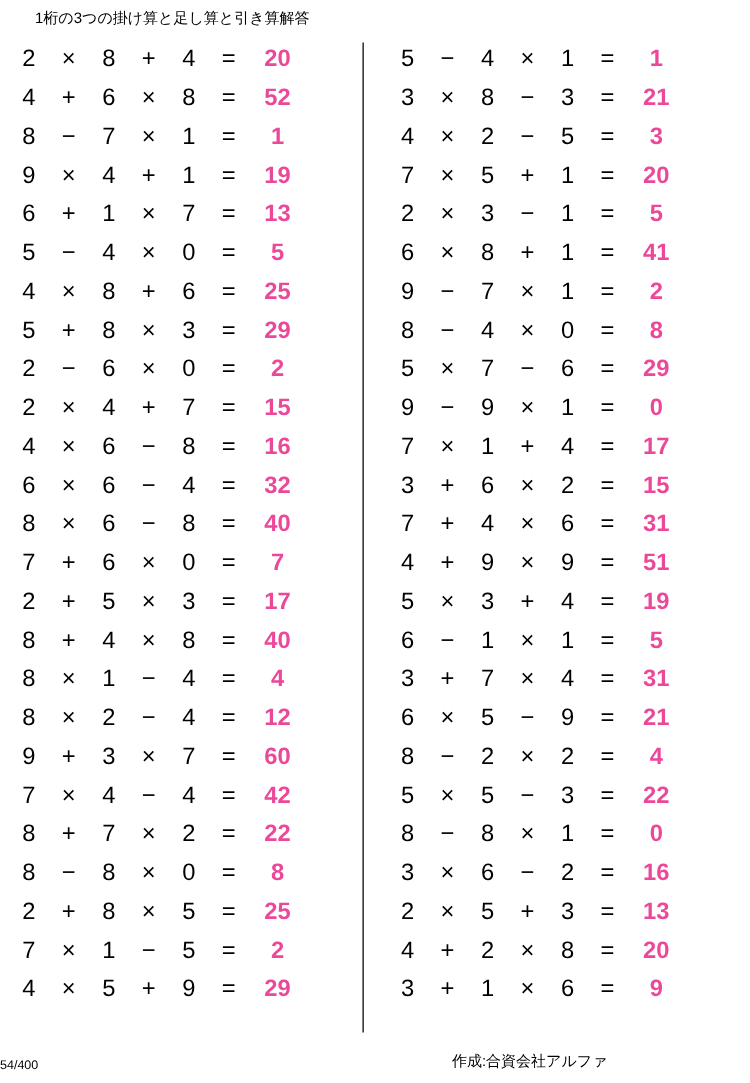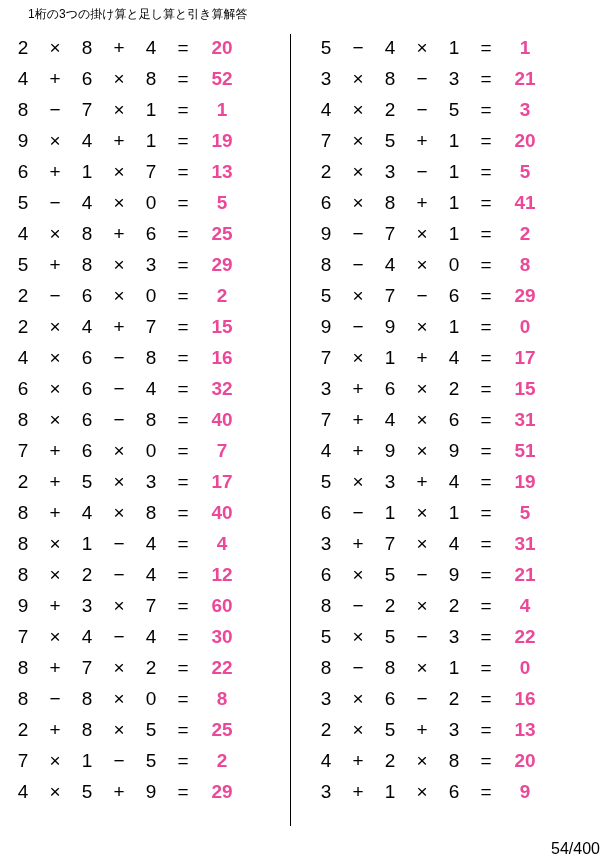--- a/index.html
+++ b/index.html
@@ -70,22 +70,22 @@
   }
   .num     { width: 30px; }
   .op      { width: 34px; }
   .eq      { width: 34px; }
   .answer  { width: 44px; color: #ec4899; padding-right: 4px; font-weight: bold; }
   .footer-page {
     position: absolute;
     bottom: 8px;
     left: 0;
     width: 600px;
-    text-align: right;
-    font-size: 16px;
+    text-align: left;
+    font-size: 10px;
     color: #000;
   }
   .footer-credit {
     position: absolute;
     bottom: 8px;
     right: 14px;
     font-size: 12px;
     color: #000;
   }
 </style>
@@ -271,21 +271,21 @@
           <div class="cell eq">=</div>
           <div class="cell answer">60</div>
         </div>
         <div class="row">
           <div class="cell num">7</div>
           <div class="cell op">×</div>
           <div class="cell num">4</div>
           <div class="cell op">−</div>
           <div class="cell num">4</div>
           <div class="cell eq">=</div>
-          <div class="cell answer">30</div>
+          <div class="cell answer">42</div>
         </div>
         <div class="row">
           <div class="cell num">8</div>
           <div class="cell op">+</div>
           <div class="cell num">7</div>
           <div class="cell op">×</div>
           <div class="cell num">2</div>
           <div class="cell eq">=</div>
           <div class="cell answer">22</div>
         </div>
@@ -549,14 +549,15 @@
           <div class="cell num">1</div>
           <div class="cell op">×</div>
           <div class="cell num">6</div>
           <div class="cell eq">=</div>
           <div class="cell answer">9</div>
         </div>
       </div>
   </div>
 
   <div class="footer-page">54/400</div>
+  <div class="footer-credit">作成:合資会社アルファ</div>
 
 </div>
 
 </body></html>

